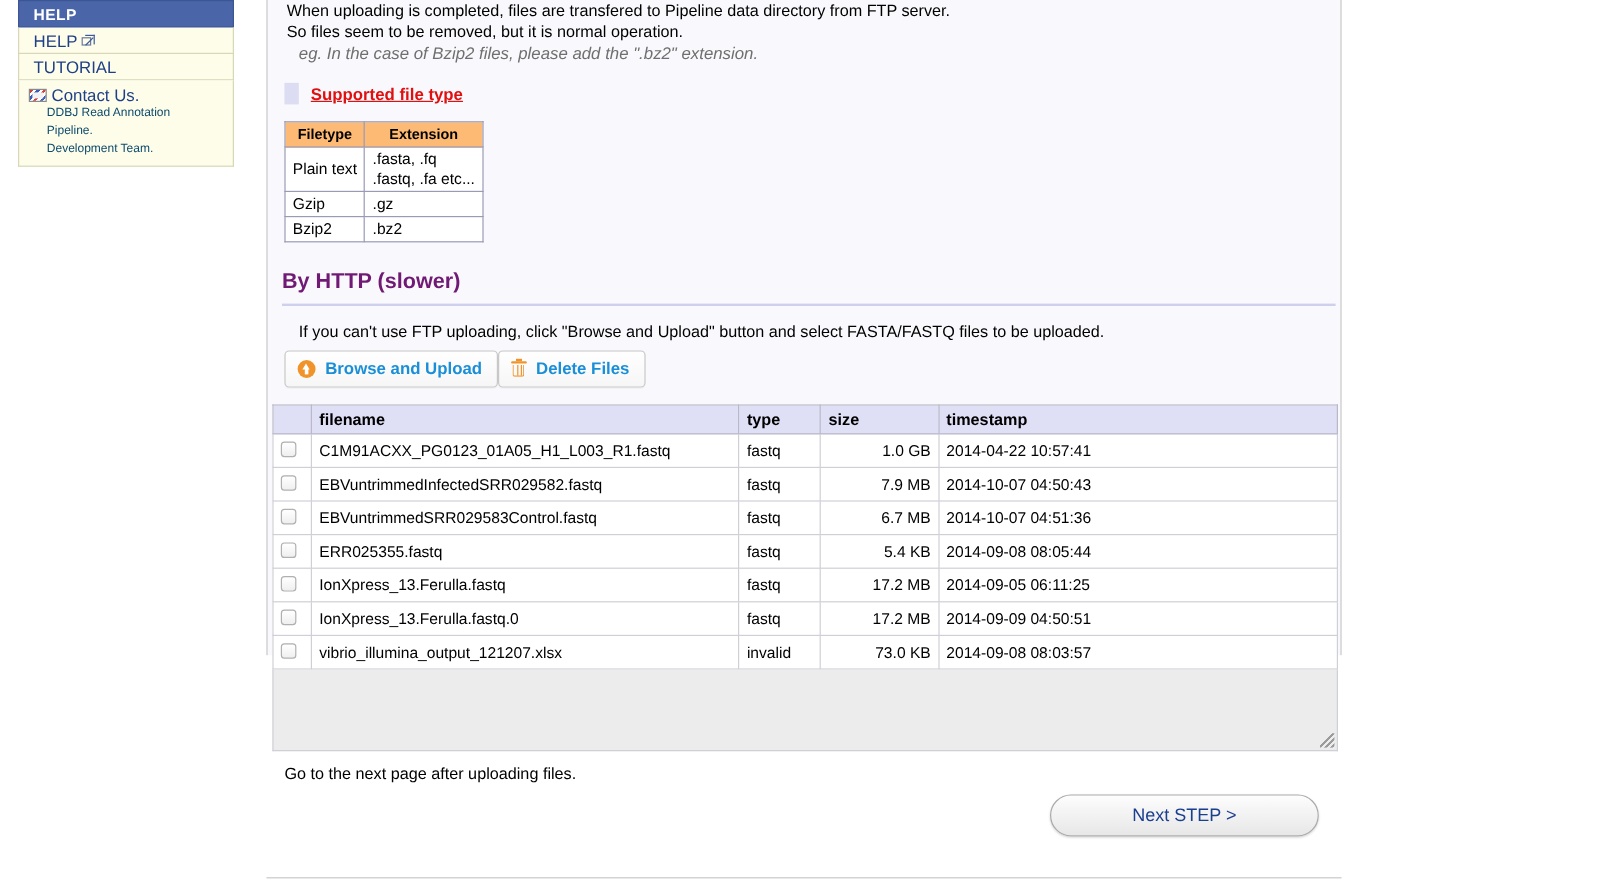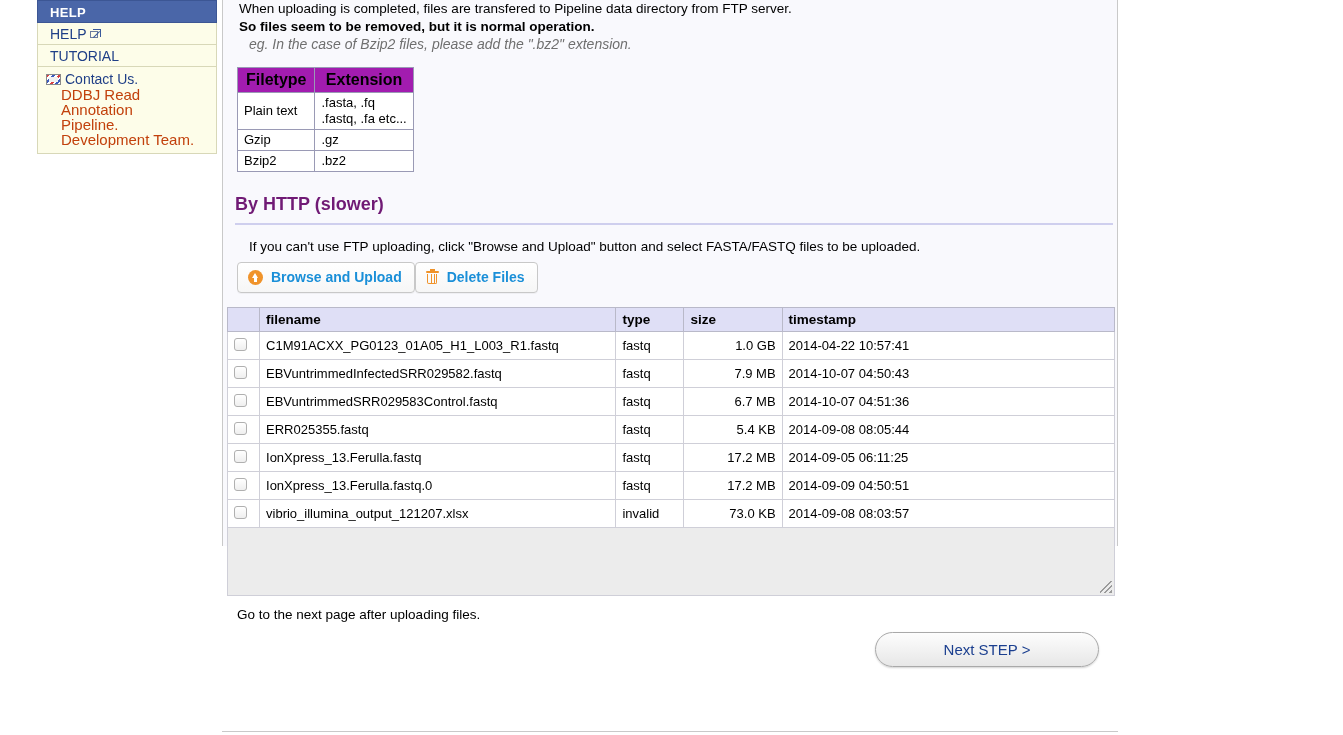--- a/index.html
+++ b/index.html
@@ -15,21 +15,20 @@
     overflow: hidden;
     position: relative;
   }
 
   
   #sidebar {
     position: absolute;
     left: 15px;
     top: 0px;
     width: 180px;
-    margin-left: 22px;
   }
   .side-head {
     background: #4a66a8;
     color: #ffffff;
     font-size: 13px;
     font-weight: bold;
     padding: 4px 0 4px 12px;
     letter-spacing: 0.3px;
     border: 1px solid #3c5694;
     box-sizing: border-box;
@@ -60,22 +59,22 @@
   }
   .contact-line {
     font-size: 14px;
     color: #1f3f87;
     display: flex;
     align-items: center;
     gap: 4px;
   }
   .contact-sub {
     padding-left: 15px;
-    font-size: 15px;
-    color: #c2410c;
+    font-size: 10px;
+    color: #0c4a6e;
     line-height: 15px;
   }
   .mail-icon {
     display: inline-block;
     width: 15px;
     height: 11px;
     background:
       repeating-linear-gradient(135deg, #d94040 0 2px, #ffffff 2px 4px, #3b5bbf 4px 6px, #ffffff 6px 8px);
     border: 1px solid #8a8a8a;
     position: relative;
@@ -139,21 +138,21 @@
     height: 1px;
     background: #c9c9c9;
   }
   .notes {
     padding: 0 0 0 16px;
     font-size: 13.5px;
     color: #000;
     line-height: 18px;
   }
   .note-line { margin: 0; }
-  .note-bold { font-weight: bold; }
+  .note-bold { font-weight: normal; }
   ul.bullets {
     margin: 1px 0 0 0;
     padding-left: 28px;
     list-style: disc;
   }
   ul.bullets li { font-size: 13.5px; line-height: 18px; }
   .eg {
     font-style: italic;
     color: #6f6f6f;
     font-size: 14px;
@@ -181,26 +180,26 @@
     cursor: pointer;
   }
 
   table.ftable {
     border-collapse: collapse;
     margin: 14px 0 0 14px;
     background: #ffffff;
     font-size: 13px;
   }
   table.ftable th {
-    background: #a21caf;
+    background: #fdba74;
     border: 1px solid #9a9ab5;
     font-weight: bold;
     padding: 3px 8px;
     text-align: center;
-    font-size: 16px;
+    font-size: 12px;
   }
   table.ftable td {
     border: 1px solid #9a9ab5;
     padding: 2px 6px;
     vertical-align: middle;
     line-height: 16px;
   }
   .ftable-note {
     font-size: 13.5px;
     margin: 12px 0 0 24px;
@@ -413,20 +412,24 @@
 </div>
 
 <div id="panel">
 
   <div class="notes">
     <div class="note-line">When uploading is completed, files are transfered to Pipeline data directory from FTP server.</div>
     <div class="note-line note-bold">So files seem to be removed, but it is normal operation.</div>
     <div class="eg">eg. In the case of Bzip2 files, please add the ".bz2" extension.</div>
   </div>
 
+  <div class="sub-head-row">
+    <span class="sq-marker"></span>
+    <span class="sub-head-link">Supported file type</span>
+  </div>
 
   <table class="ftable">
     <thead>
       <tr>
         <th>Filetype</th>
         <th>Extension</th>
       </tr>
     </thead>
     <tbody>
       <tr>

